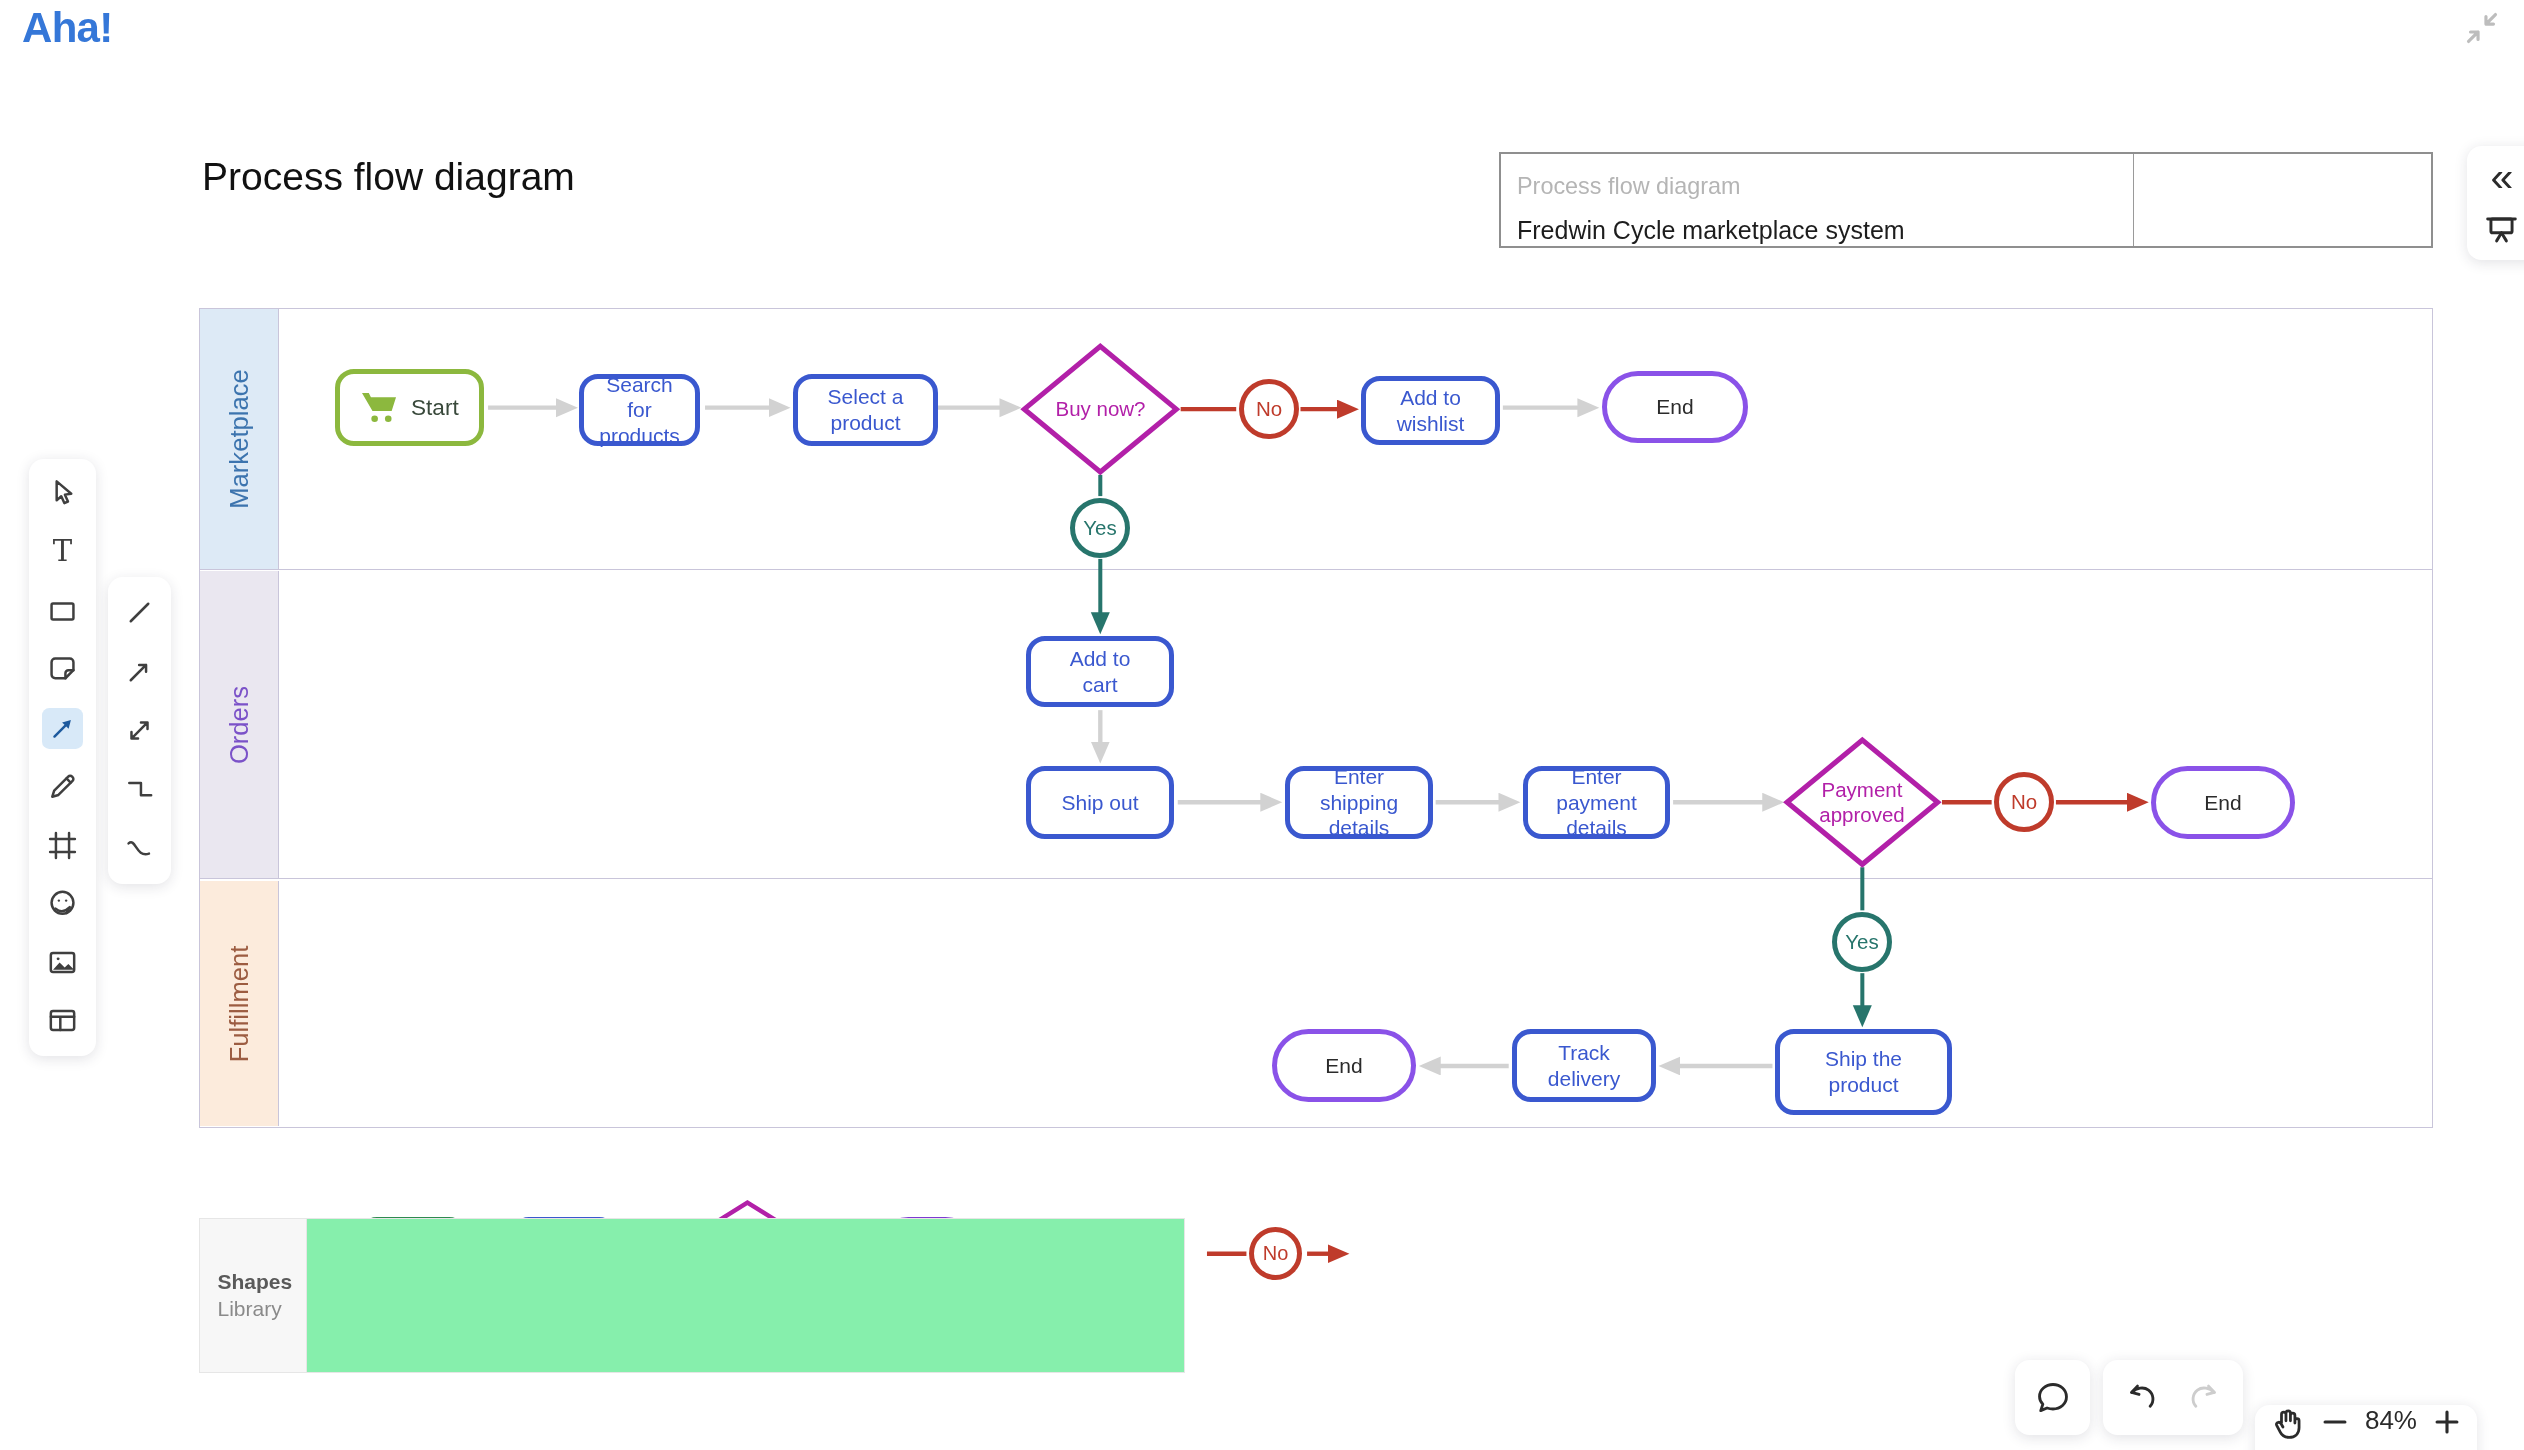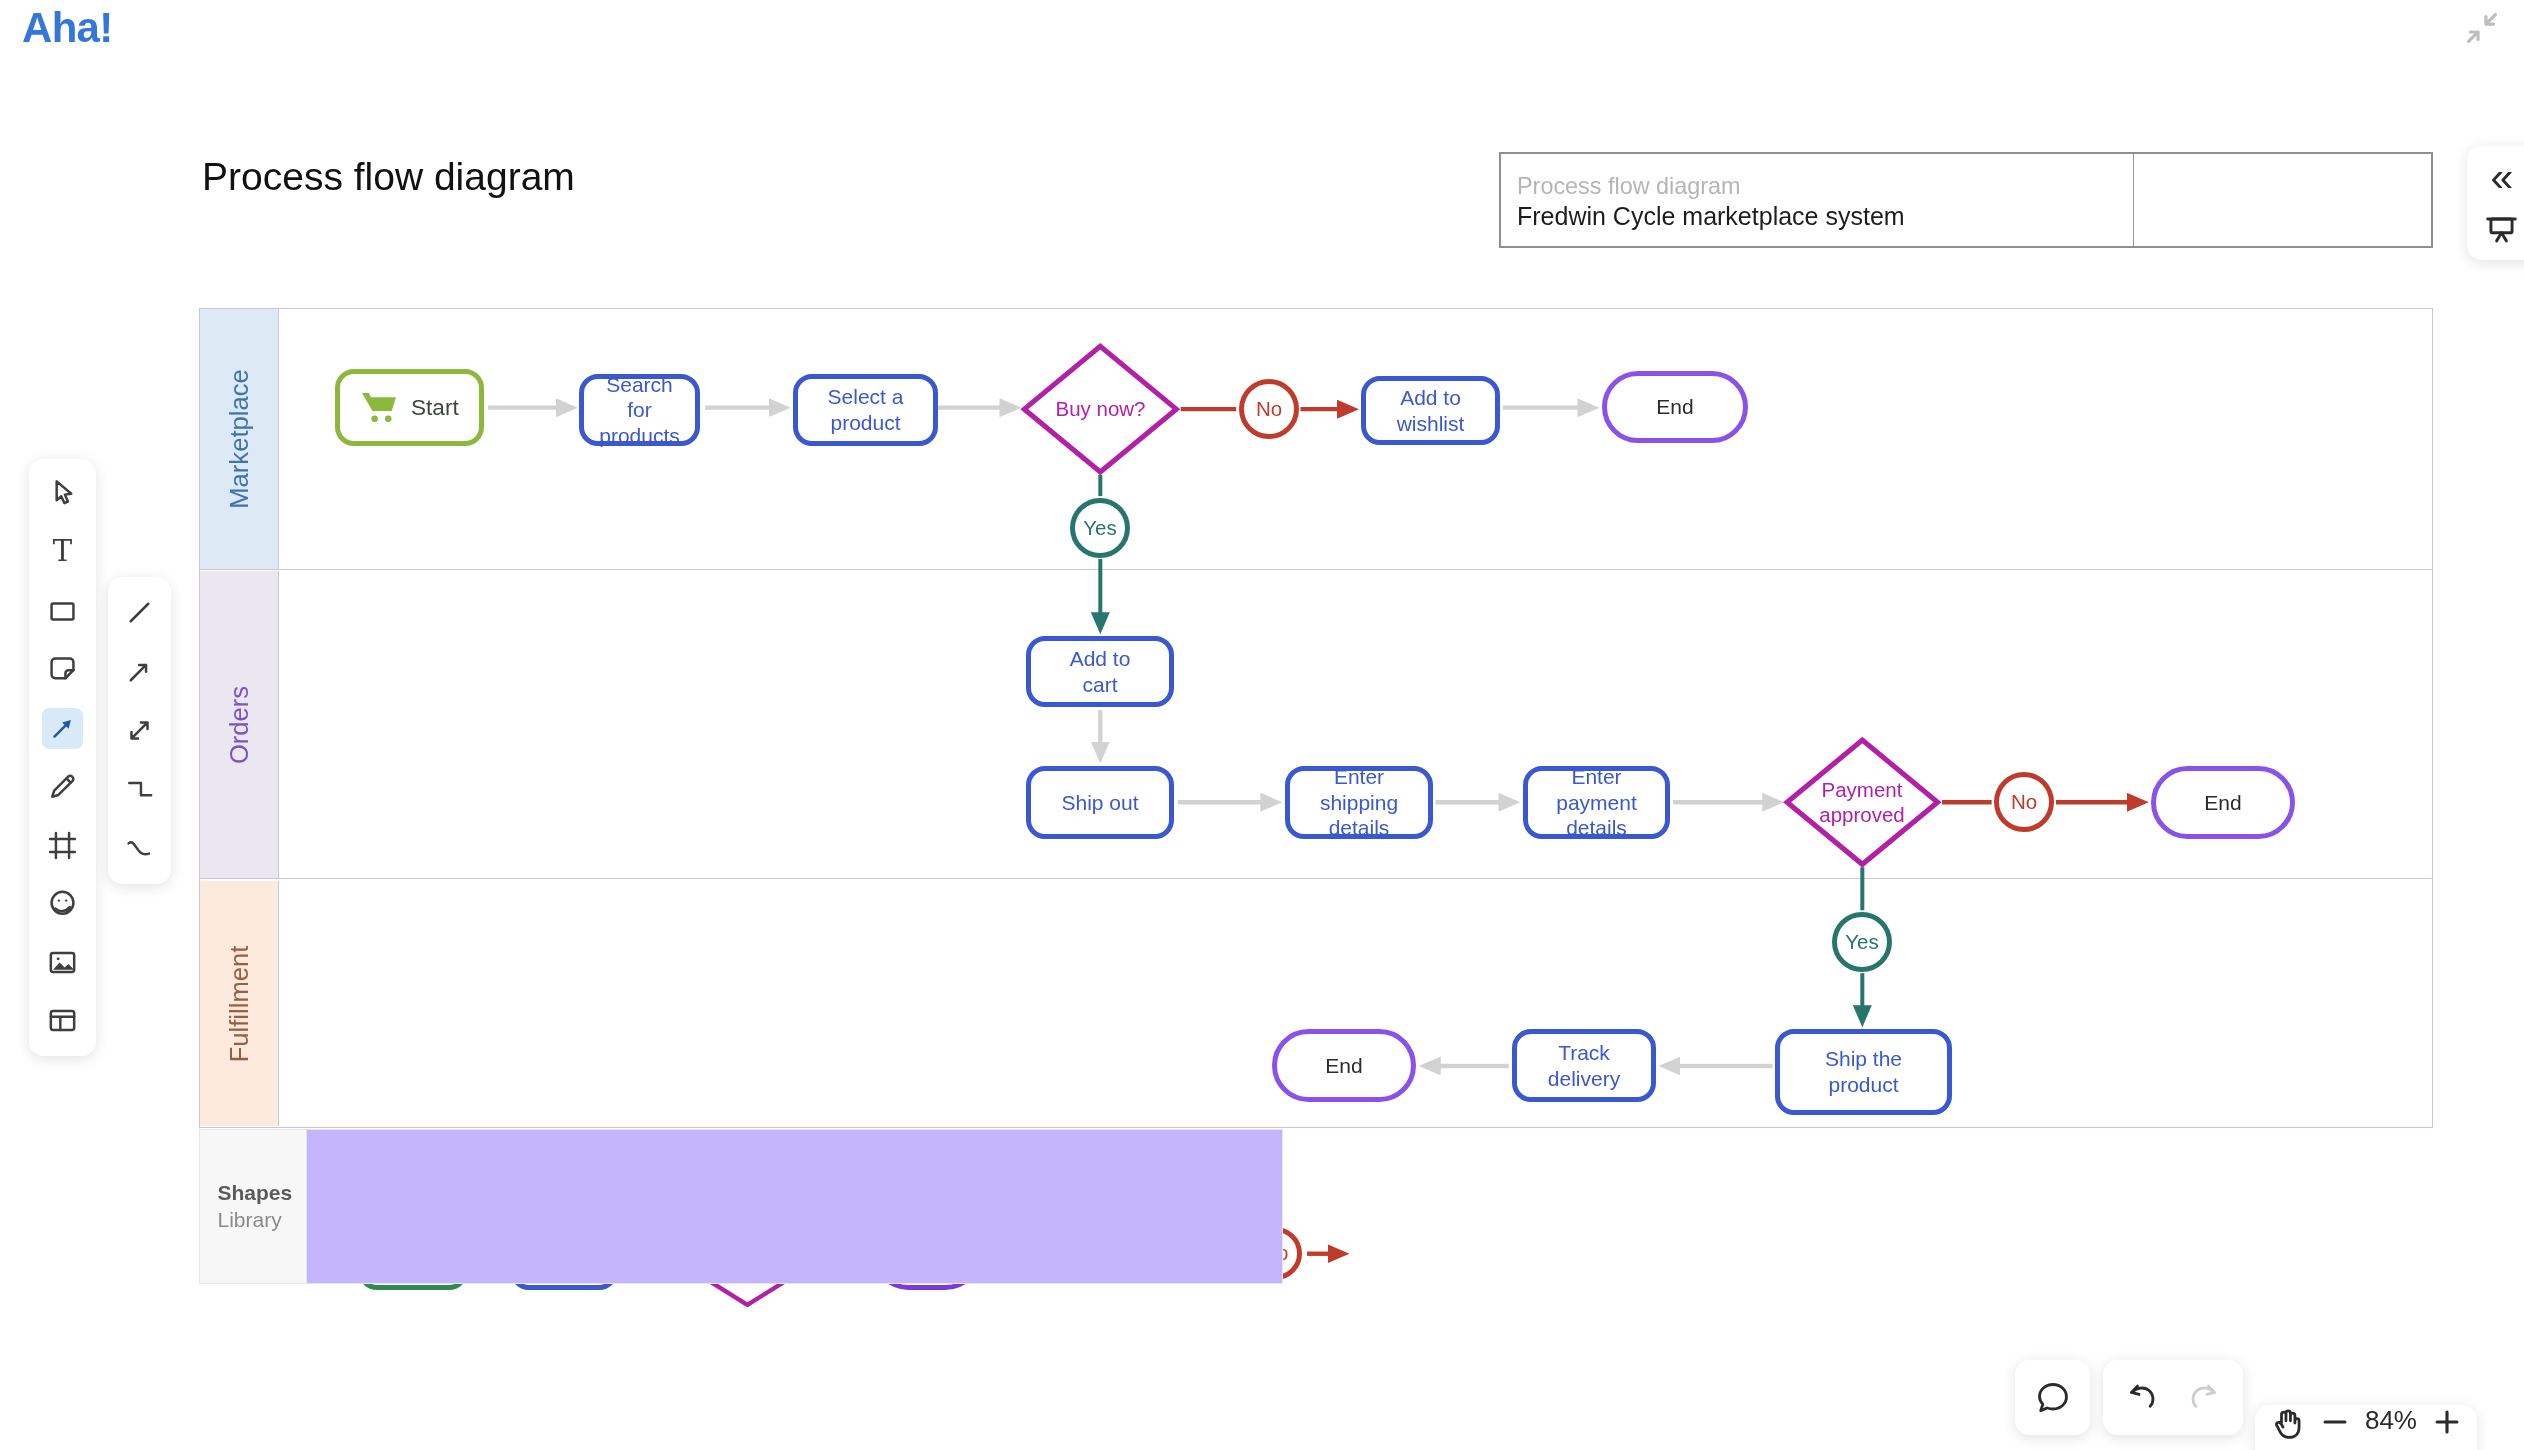--- a/index.html
+++ b/index.html
@@ -12,21 +12,21 @@
   .logo { left:22px; top:4px; font-size:42px; font-weight:800; color:#3577d8; letter-spacing:-0.7px; }
   .board-title { left:202px; top:155px; font-size:39px; color:#111; }
 
   
   .form-card { left:1499px; top:152px; width:934px; height:96px; border:2.2px solid #8f8f8f;
                display:flex; z-index:5; background:#fff; }
   .form-cell { padding:19px 0 0 16px; }
   .form-cell.name { width:633px; border-right:1.5px solid #9a9a9a; }
   .form-cell.date { flex:1; padding-left:11.7px; }
   .form-label { font-size:23.4px; color:#b5b5b5; }
-  .form-value { font-size:25px; color:#1d1d1d; margin-top:2px; }
+  .form-value { font-size:25px; color:#1d1d1d; margin-top:16px; }
 
   
   .card { background:#fff; border-radius:14.6px; box-shadow:0 2.9px 13px rgba(40,40,60,.13); z-index:6; }
 
   
   .main-toolbar { left:29px; top:459px; width:67px; height:597px; display:flex; flex-direction:column;
                   align-items:center; justify-content:space-between; padding:14.6px 0; }
   .line-toolbar { left:108px; top:577px; width:63px; height:307px; display:flex; flex-direction:column;
                   align-items:center; justify-content:space-between; padding:14.6px 0; }
   .tool { width:41px; height:41px; display:flex; align-items:center; justify-content:center; border-radius:7.3px; cursor:pointer; }
@@ -53,21 +53,21 @@
   .b-purple { border:5.8px solid #8a52e8; color:#2b2b2b; border-radius:37px; }
   .b-purple2{ border:5.1px solid #7c3ad2; color:#7c3ad2; border-radius:37px; }
   .circle { position:absolute; background:#fff; border-radius:50%; display:flex; align-items:center;
             justify-content:center; z-index:3; font-size:20.5px; cursor:pointer; }
   .c-teal { border:5.1px solid #27756c; color:#27756c; }
   .c-red  { border:5.1px solid #bf3b2b; color:#bf3b2b; }
   .dlabel { position:absolute; display:flex; align-items:center; justify-content:center; text-align:center;
             z-index:3; font-size:20.5px; line-height:1.2; color:#b220a8; cursor:pointer; }
 
   
-  .library { left:199px; top:1129px; width:1084px; height:155px; border:1.5px solid #e6e6e6; z-index:4; background:#c4b5fd; }
+  .library { left:199px; top:1218px; width:986px; height:155px; border:1.5px solid #e6e6e6; z-index:4; background:#86efac; }
   .lib-head { position:absolute; left:0; top:0; width:107px; height:100%; background:#f7f7f7;
               border-right:1.5px solid #e6e6e6; display:flex; flex-direction:column; justify-content:center; padding-left:17.5px; }
   .lib-head .t1 { font-size:21px; font-weight:bold; color:#5a5a5a; }
   .lib-head .t2 { font-size:21px; color:#8a8a8a; margin-top:2.9px; }
 
   
   .ctl-icon { stroke:#2b2b2b; stroke-width:3.6; fill:none; stroke-linecap:round; stroke-linejoin:round; }
   .ctl-icon.dim { stroke:#cdcdcd; }
   .comment-card { left:2015px; top:1360px; width:75px; height:75px; display:flex; align-items:center; justify-content:center; }
   .undo-card { left:2103px; top:1360px; width:140px; height:75px; display:flex; align-items:center; justify-content:space-evenly; }

